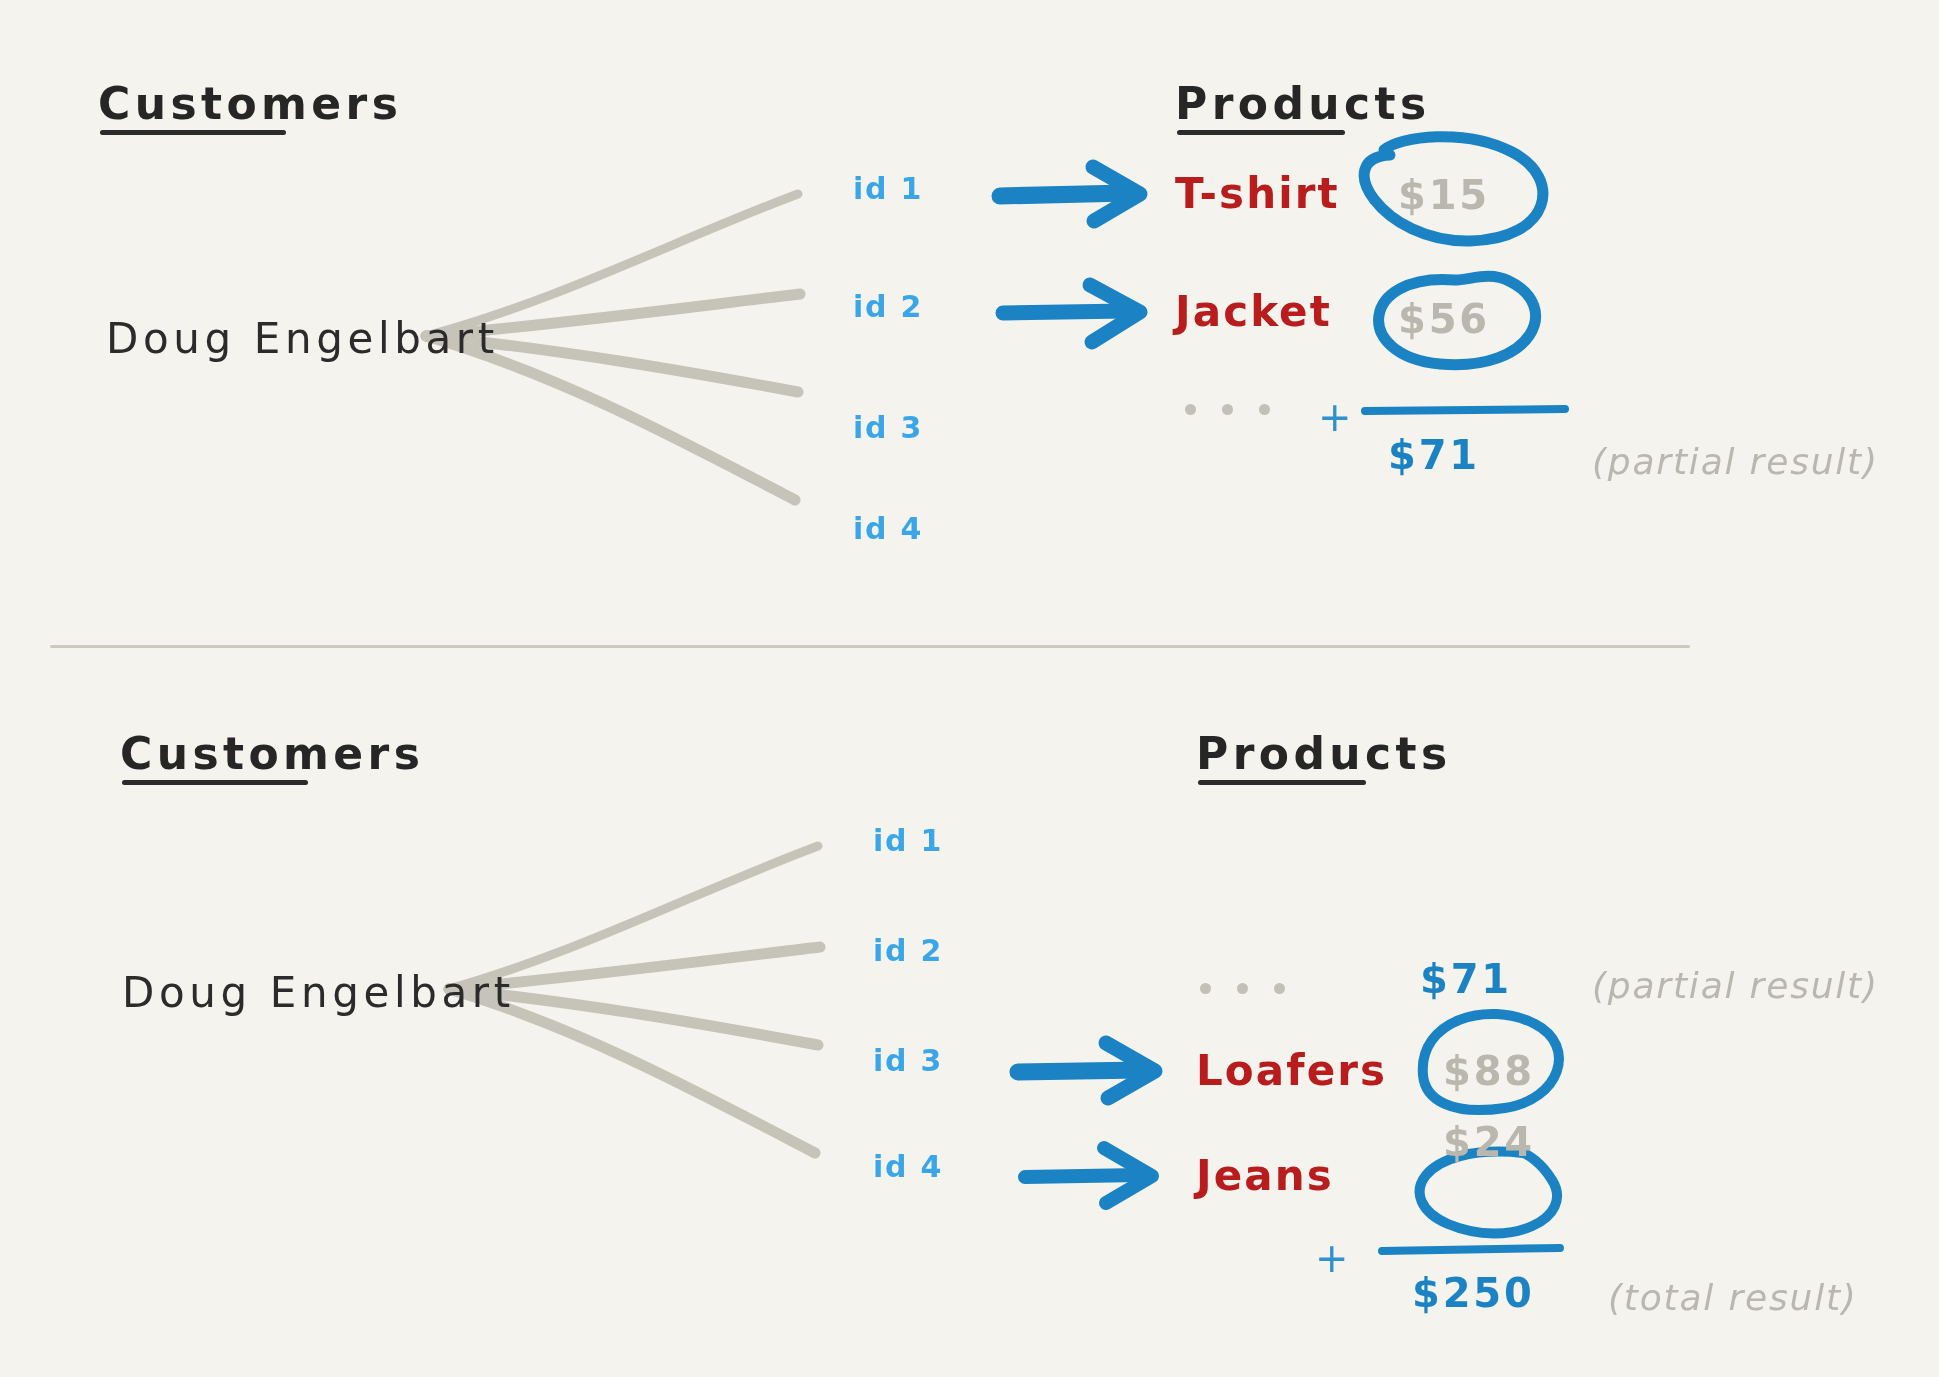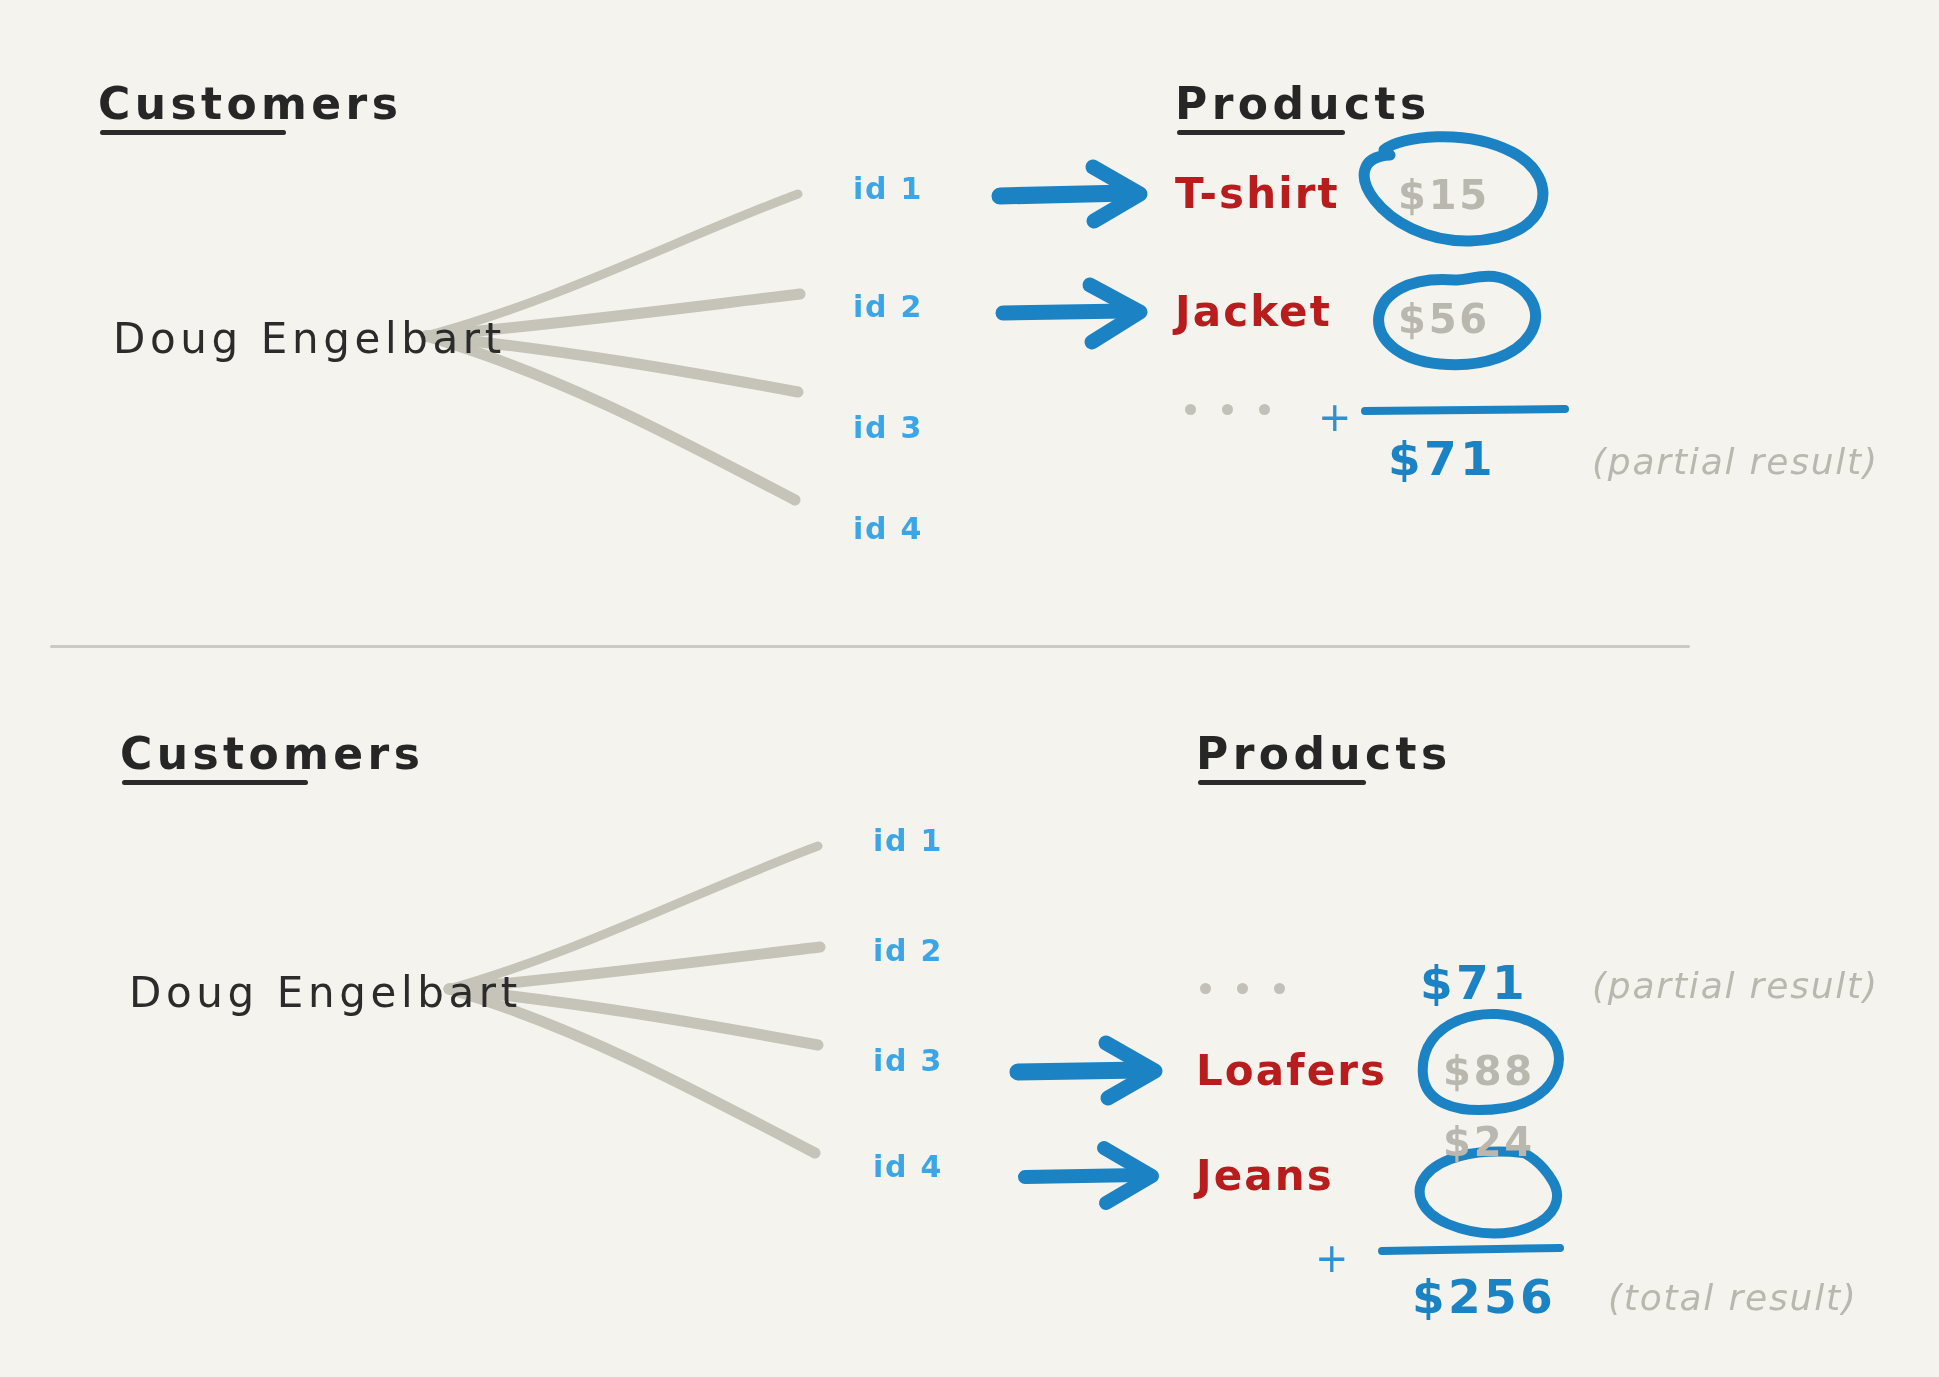--- a/index.html
+++ b/index.html
@@ -42,21 +42,20 @@
     height: 5px;
     background: #2b2b2b;
     border-radius: 4px;
   }
 
   .customer-name {
     font-size: 42px;
     letter-spacing: 0.11em;
     font-weight: 500;
     color: #2b2b2b;
-    margin-left: 7px;
   }
 
   .id-label {
     font-size: 30px;
     font-weight: 600;
     letter-spacing: 0.06em;
     color: #3aa6e8;
   }
 
   .product-label {
@@ -67,21 +66,21 @@
   }
 
   .price {
     font-size: 40px;
     font-weight: 600;
     letter-spacing: 0.07em;
     color: #b9b7ae;
   }
 
   .sum-value {
-    font-size: 47px;
+    font-size: 40px;
     font-weight: 600;
     letter-spacing: 0.07em;
     color: #1b83c4;
   }
 
   .plus-sign {
     font-size: 40px;
     font-weight: 500;
     color: #2f92cf;
   }
@@ -257,16 +256,16 @@
   <div class="abs hand annotation" style="left:1592px; top:968px;">(partial result)</div>
 
   <div class="abs hand product-label" style="left:1196px; top:1050px;">Loafers</div>
   <div class="abs hand product-label" style="left:1196px; top:1155px;">Jeans</div>
 
   <div class="abs hand price" style="left:1443px; top:1051px;">$88</div>
   <div class="abs hand price" style="left:1443px; top:1122px;">$24</div>
 
   <div class="abs hand plus-sign" style="left:1315px; top:1238px;">+</div>
 
-  <div class="abs hand sum-value" style="left:1412px; top:1273px;">$256</div>
+  <div class="abs hand sum-value" style="left:1412px; top:1273px;">$250</div>
   <div class="abs hand annotation" style="left:1608px; top:1280px;">(total result)</div>
 
 </div>
 
 </body></html>

